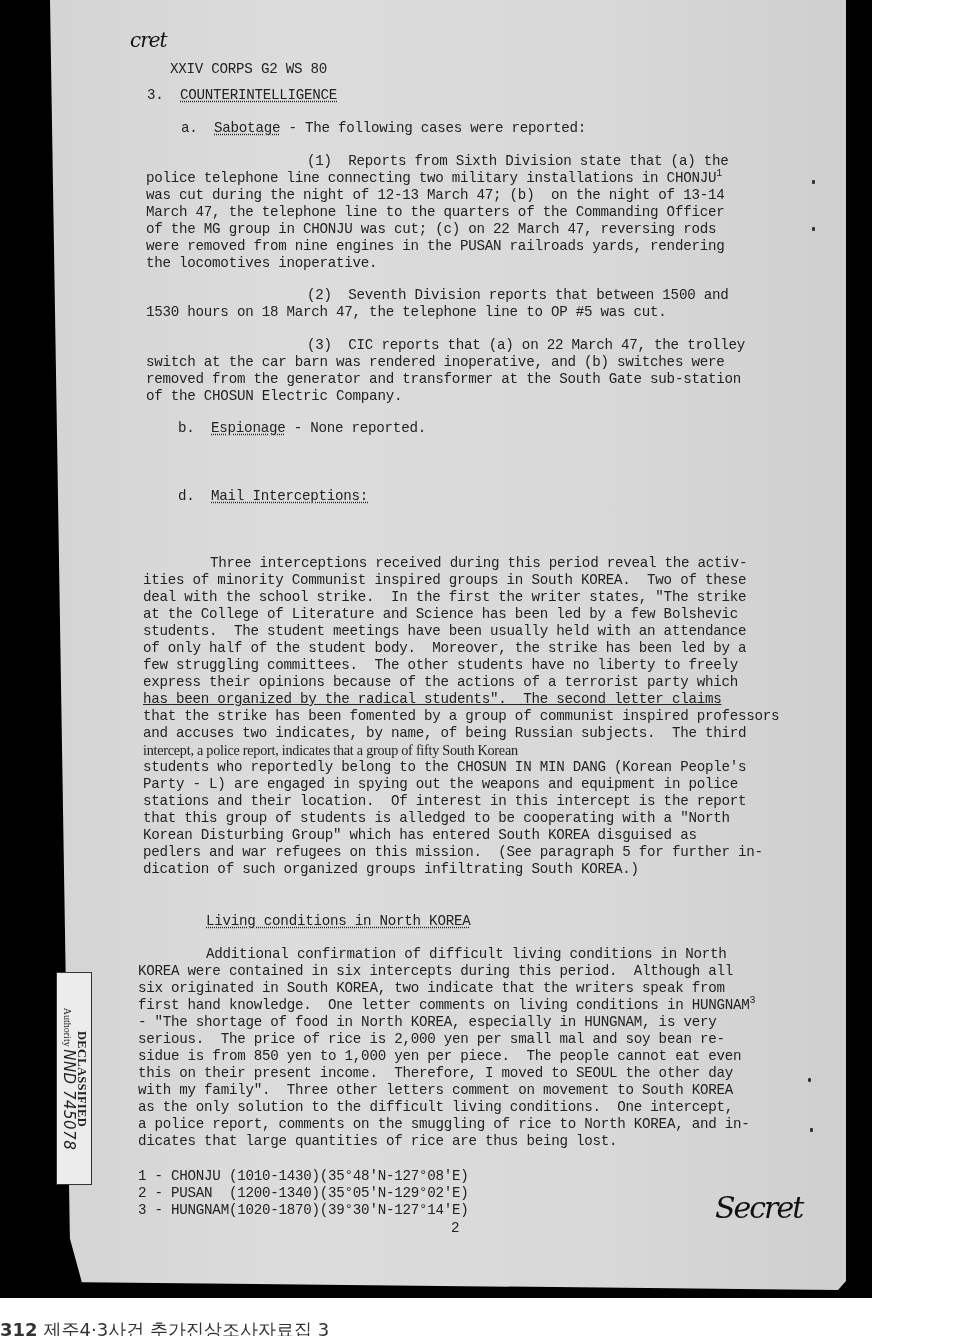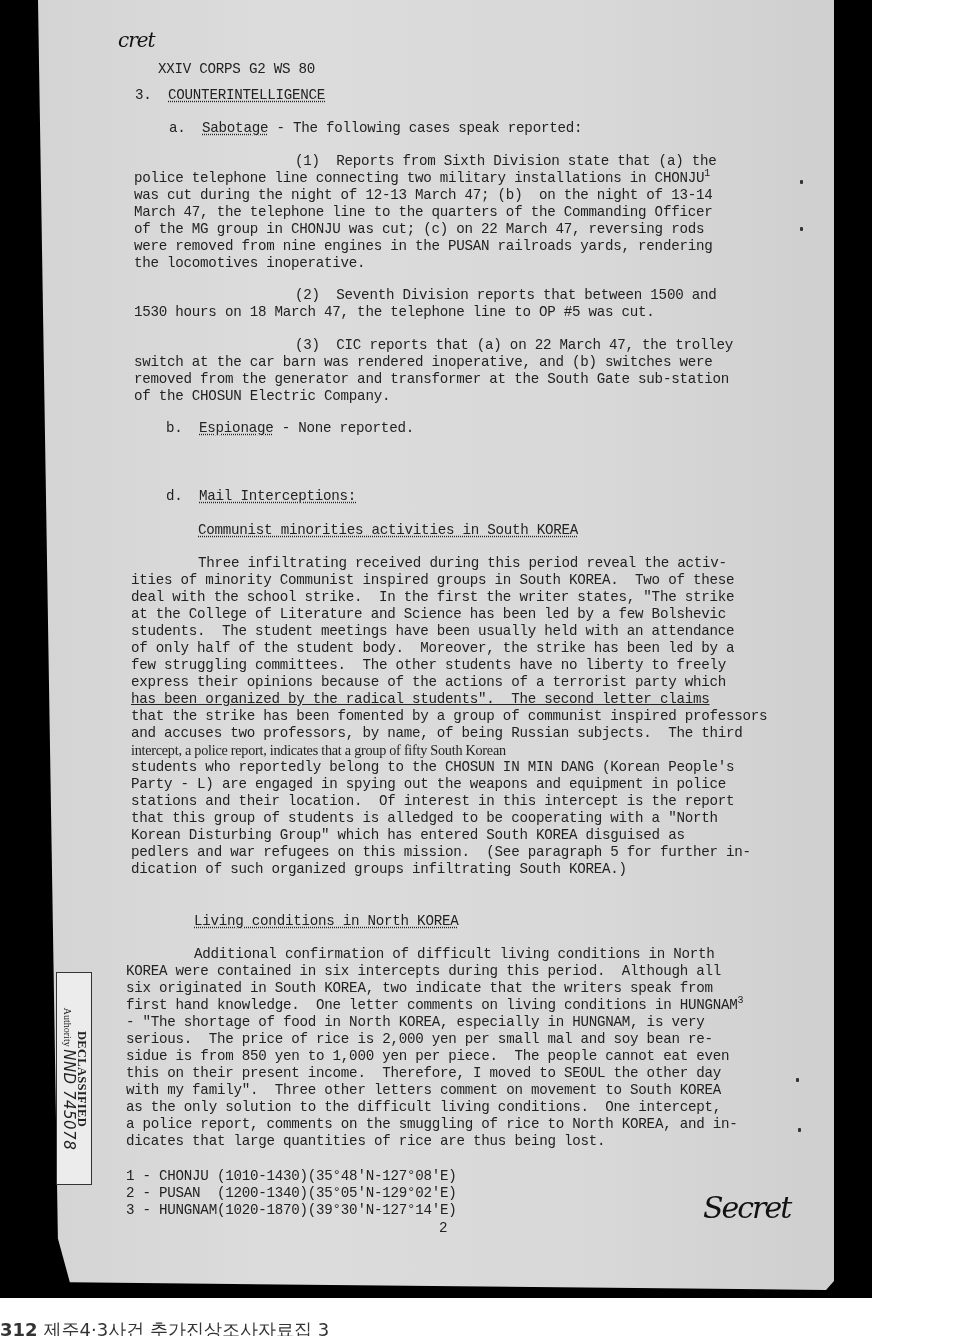--- a/index.html
+++ b/index.html
@@ -4,21 +4,21 @@
   <style>
     html, body { margin: 0; padding: 0; }
     body {
       width: 976px; height: 1336px; background: #ffffff; position: relative; overflow: hidden;
       font-family: "Liberation Mono", "DejaVu Sans Mono", monospace;
     }
     .scan-frame {
       position: absolute; left: 0; top: 0; width: 872px; height: 1298px; background: #000;
     }
     .page {
-      position: absolute; left: 38px; top: 0; width: 796px; height: 1290px;
+      position: absolute; left: 50px; top: 0; width: 796px; height: 1290px;
       background: linear-gradient(90deg, #d4d4d4 0%, #dcdcdc 30%, #d8d8d8 70%, #cfcfcf 100%);
       clip-path: polygon(0 0, 100% 0, 100% 99.3%, 99% 100%, 4% 99.4%, 2.5% 96%);
       color: #1e1e1e;
     }
     .typed { position: absolute; font-size: 14.2px; line-height: 16.8px; white-space: pre; letter-spacing: -0.25px; color: #222; }
     .u { text-decoration: underline; text-decoration-style: dotted; text-underline-offset: 2px; }
     .hand {
       position: absolute; font-family: "DejaVu Serif", serif; font-style: italic; color: #111;
     }
     .header-hand { left: 80px; top: 28px; font-size: 20px; letter-spacing: -1px; }
@@ -47,21 +47,21 @@
 
 <div class="scan-frame"></div>
 
 <div class="page">
 
   <span class="hand header-hand">cret</span>
   <div class="typed header-typed">XXIV CORPS G2 WS 80</div>
 
   <div class="typed" style="left:97px; top:87px;"><span>3.</span>  <span class="u">COUNTERINTELLIGENCE</span></div>
 
-  <div class="typed" style="left:131px; top:120px;"><span>a.</span>  <span class="u">Sabotage</span><span> - The following cases speak reported:</span></div>
+  <div class="typed" style="left:131px; top:120px;"><span>a.</span>  <span class="u">Sabotage</span><span> - The following cases were reported:</span></div>
 
   <div>
     <div class="typed" style="left:257px; top:153px;"><span>(1)</span>  <span>Reports from Sixth Division state that (a) the</span></div>
     <div class="typed" style="left:96px; top:170px;"><span>police telephone line connecting two military installations in CHONJU</span><sup>1</sup></div>
     <div class="typed" style="left:96px; top:187px;">was cut during the night of 12-13 March 47; (b)  on the night of 13-14</div>
     <div class="typed" style="left:96px; top:204px;">March 47, the telephone line to the quarters of the Commanding Officer</div>
     <div class="typed" style="left:96px; top:221px;">of the MG group in CHONJU was cut; (c) on 22 March 47, reversing rods</div>
     <div class="typed" style="left:96px; top:238px;">were removed from nine engines in the PUSAN railroads yards, rendering</div>
     <div class="typed" style="left:96px; top:255px;">the locomotives inoperative.</div>
   </div>
@@ -76,33 +76,32 @@
     <div class="typed" style="left:96px; top:354px;">switch at the car barn was rendered inoperative, and (b) switches were</div>
     <div class="typed" style="left:96px; top:371px;">removed from the generator and transformer at the South Gate sub-station</div>
     <div class="typed" style="left:96px; top:388px;">of the CHOSUN Electric Company.</div>
   </div>
 
   <div class="typed" style="left:128px; top:420px;"><span>b.</span>  <span class="u">Espionage</span><span> - None reported.</span></div>
 
 
   <div class="typed" style="left:128px; top:488px;"><span>d.</span>  <span class="u">Mail Interceptions:</span></div>
 
-  <div class="typed u" style="left:160px; top:522px;">Communist minorities activities in South KOREA</div>
   <div>
-    <div class="typed" style="left:160px; top:555px;">Three infiltrating received during this period reveal the activ-</div>
+    <div class="typed" style="left:160px; top:555px;">Three interceptions received during this period reveal the activ-</div>
     <div class="typed" style="left:93px; top:572px;">ities of minority Communist inspired groups in South KOREA.  Two of these</div>
     <div class="typed" style="left:93px; top:589px;">deal with the school strike.  In the first the writer states, "The strike</div>
     <div class="typed" style="left:93px; top:606px;">at the College of Literature and Science has been led by a few Bolshevic</div>
     <div class="typed" style="left:93px; top:623px;">students.  The student meetings have been usually held with an attendance</div>
     <div class="typed" style="left:93px; top:640px;">of only half of the student body.  Moreover, the strike has been led by a</div>
     <div class="typed" style="left:93px; top:657px;">few struggling committees.  The other students have no liberty to freely</div>
     <div class="typed" style="left:93px; top:674px;">express their opinions because of the actions of a terrorist party which</div>
     <div class="typed" style="left:93px; top:691px;text-decoration:underline;">has been organized by the radical students".  The second letter claims</div>
     <div class="typed" style="left:93px; top:708px;">that the strike has been fomented by a group of communist inspired professors</div>
-    <div class="typed" style="left:93px; top:725px;">and accuses two professors, by name, of being Russian subjects.  The third</div>
+    <div class="typed" style="left:93px; top:725px;">and accuses two indicates, by name, of being Russian subjects.  The third</div>
     <div class="typed" style="left:93px; top:742px;font-family:Liberation Serif, serif;">intercept, a police report, indicates that a group of fifty South Korean</div>
     <div class="typed" style="left:93px; top:759px;">students who reportedly belong to the CHOSUN IN MIN DANG (Korean People's</div>
     <div class="typed" style="left:93px; top:776px;">Party - L) are engaged in spying out the weapons and equipment in police</div>
     <div class="typed" style="left:93px; top:793px;">stations and their location.  Of interest in this intercept is the report</div>
     <div class="typed" style="left:93px; top:810px;">that this group of students is alledged to be cooperating with a "North</div>
     <div class="typed" style="left:93px; top:827px;">Korean Disturbing Group" which has entered South KOREA disguised as</div>
     <div class="typed" style="left:93px; top:844px;">pedlers and war refugees on this mission.  (See paragraph 5 for further in-</div>
     <div class="typed" style="left:93px; top:861px;">dication of such organized groups infiltrating South KOREA.)</div>
   </div>
 

